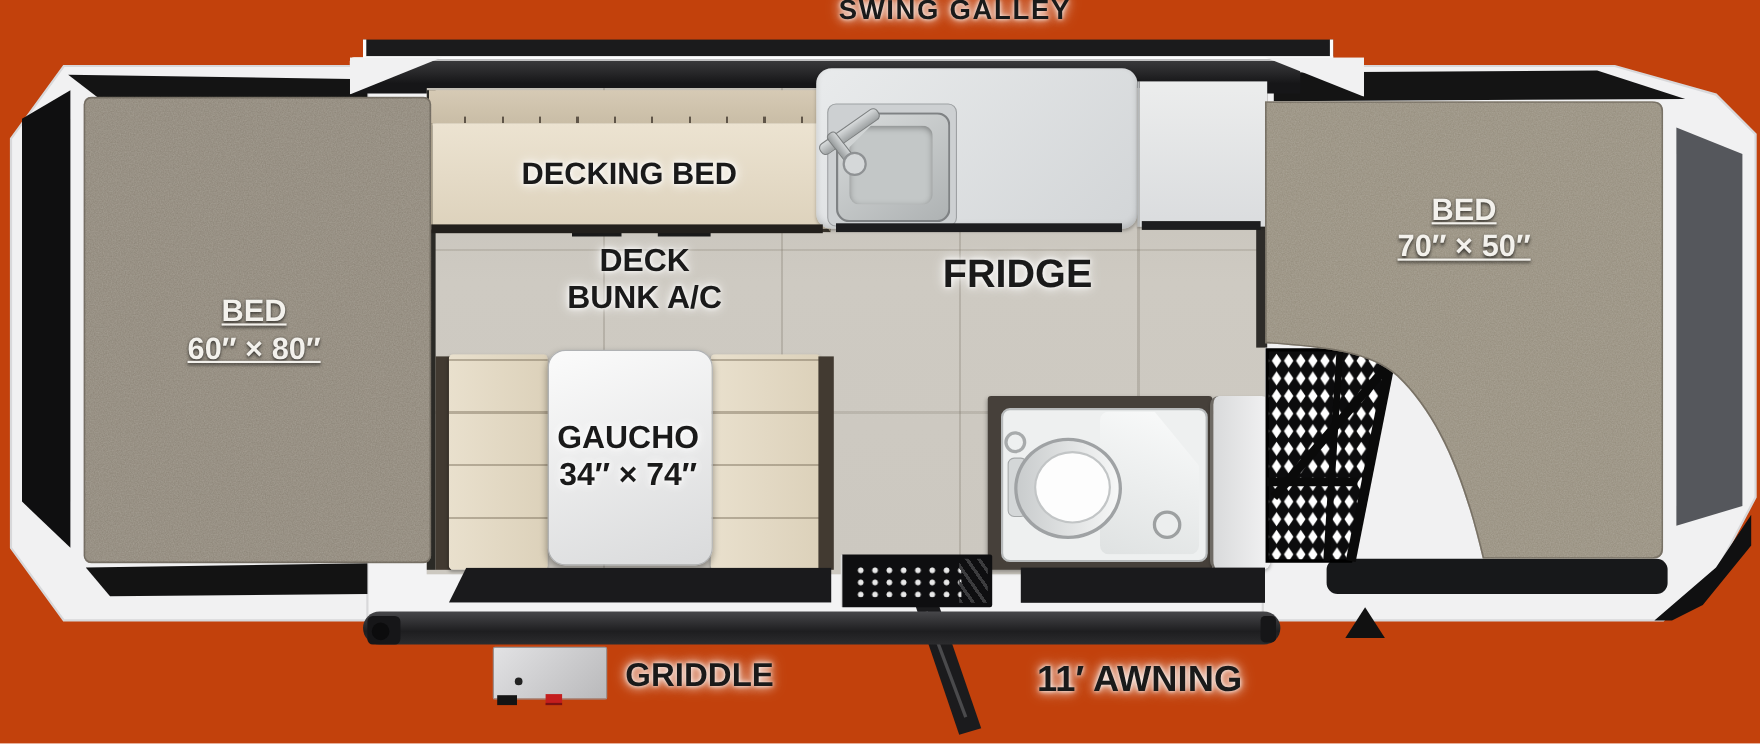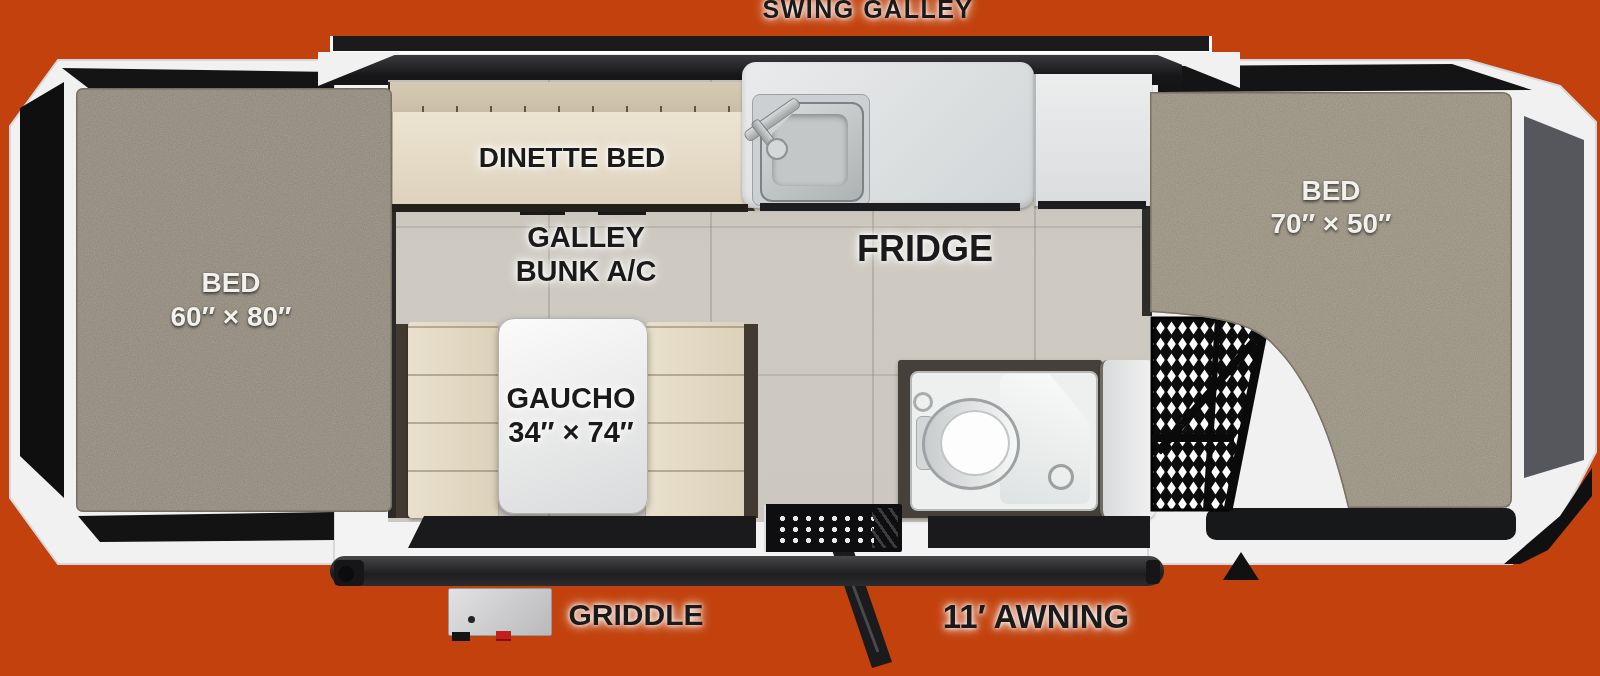--- a/index.html
+++ b/index.html
@@ -2,21 +2,21 @@
 <html><head>
 <meta charset="utf-8">
 <style>
   html,body{margin:0;padding:0;background:#ffffff;}
   .canvas{position:relative;width:1600px;height:676px;background:#c2410c;overflow:hidden;
           font-family:"Liberation Sans",sans-serif;}
   .abs{position:absolute;}
   .lbl{position:absolute;font-weight:bold;color:#1a1a1a;white-space:nowrap;text-align:center;
        transform:translateX(-50%);z-index:6;
        text-shadow:0 0 4px rgba(255,255,255,.95),0 0 9px rgba(255,255,255,.85),0 0 14px rgba(255,255,255,.7);}
-  .lbl-white{color:#f3f1ec;text-shadow:0 2px 3px rgba(0,0,0,.55),0 0 2px rgba(0,0,0,.35);}
+  .lbl-white{color:#f3f1ec;text-shadow:0 2px 3px rgba(0,0,0,.55),0 0 2px rgba(0,0,0,.35);text-decoration:underline;}
   .lbl-left{transform:none;text-align:left;}
   .line{display:block;}
   svg{position:absolute;left:0;top:0;}
 </style>
 </head>
 <body>
 
 <div class="canvas">
 
   <div class="abs" style="left:318px;top:52px;width:866px;height:512px;background:#f3f3f4;border-radius:4px;z-index:0;"></div>
@@ -164,24 +164,24 @@
   <div class="lbl lbl-white" style="left:231px;top:266px;font-size:28px;line-height:34px;">
     <span class="line">BED</span>
     <span class="line">60″ × 80″</span>
   </div>
 
   <div class="lbl lbl-white" style="left:1331px;top:174px;font-size:28px;line-height:33px;">
     <span class="line">BED</span>
     <span class="line">70″ × 50″</span>
   </div>
 
-  <div class="lbl" style="left:572px;top:142px;font-size:28px;">DINETTE BED</div>
+  <div class="lbl" style="left:572px;top:142px;font-size:28px;">DECKING BED</div>
 
   <div class="lbl" style="left:586px;top:220px;font-size:29px;line-height:34px;">
-    <span class="line">GALLEY</span>
+    <span class="line">DECK</span>
     <span class="line">BUNK A/C</span>
   </div>
 
   <div class="lbl" style="left:925px;top:228px;font-size:36px;">FRIDGE</div>
 
   <div class="lbl" style="left:571px;top:381px;font-size:29px;line-height:34px;">
     <span class="line">GAUCHO</span>
     <span class="line">34″ × 74″</span>
   </div>
 

